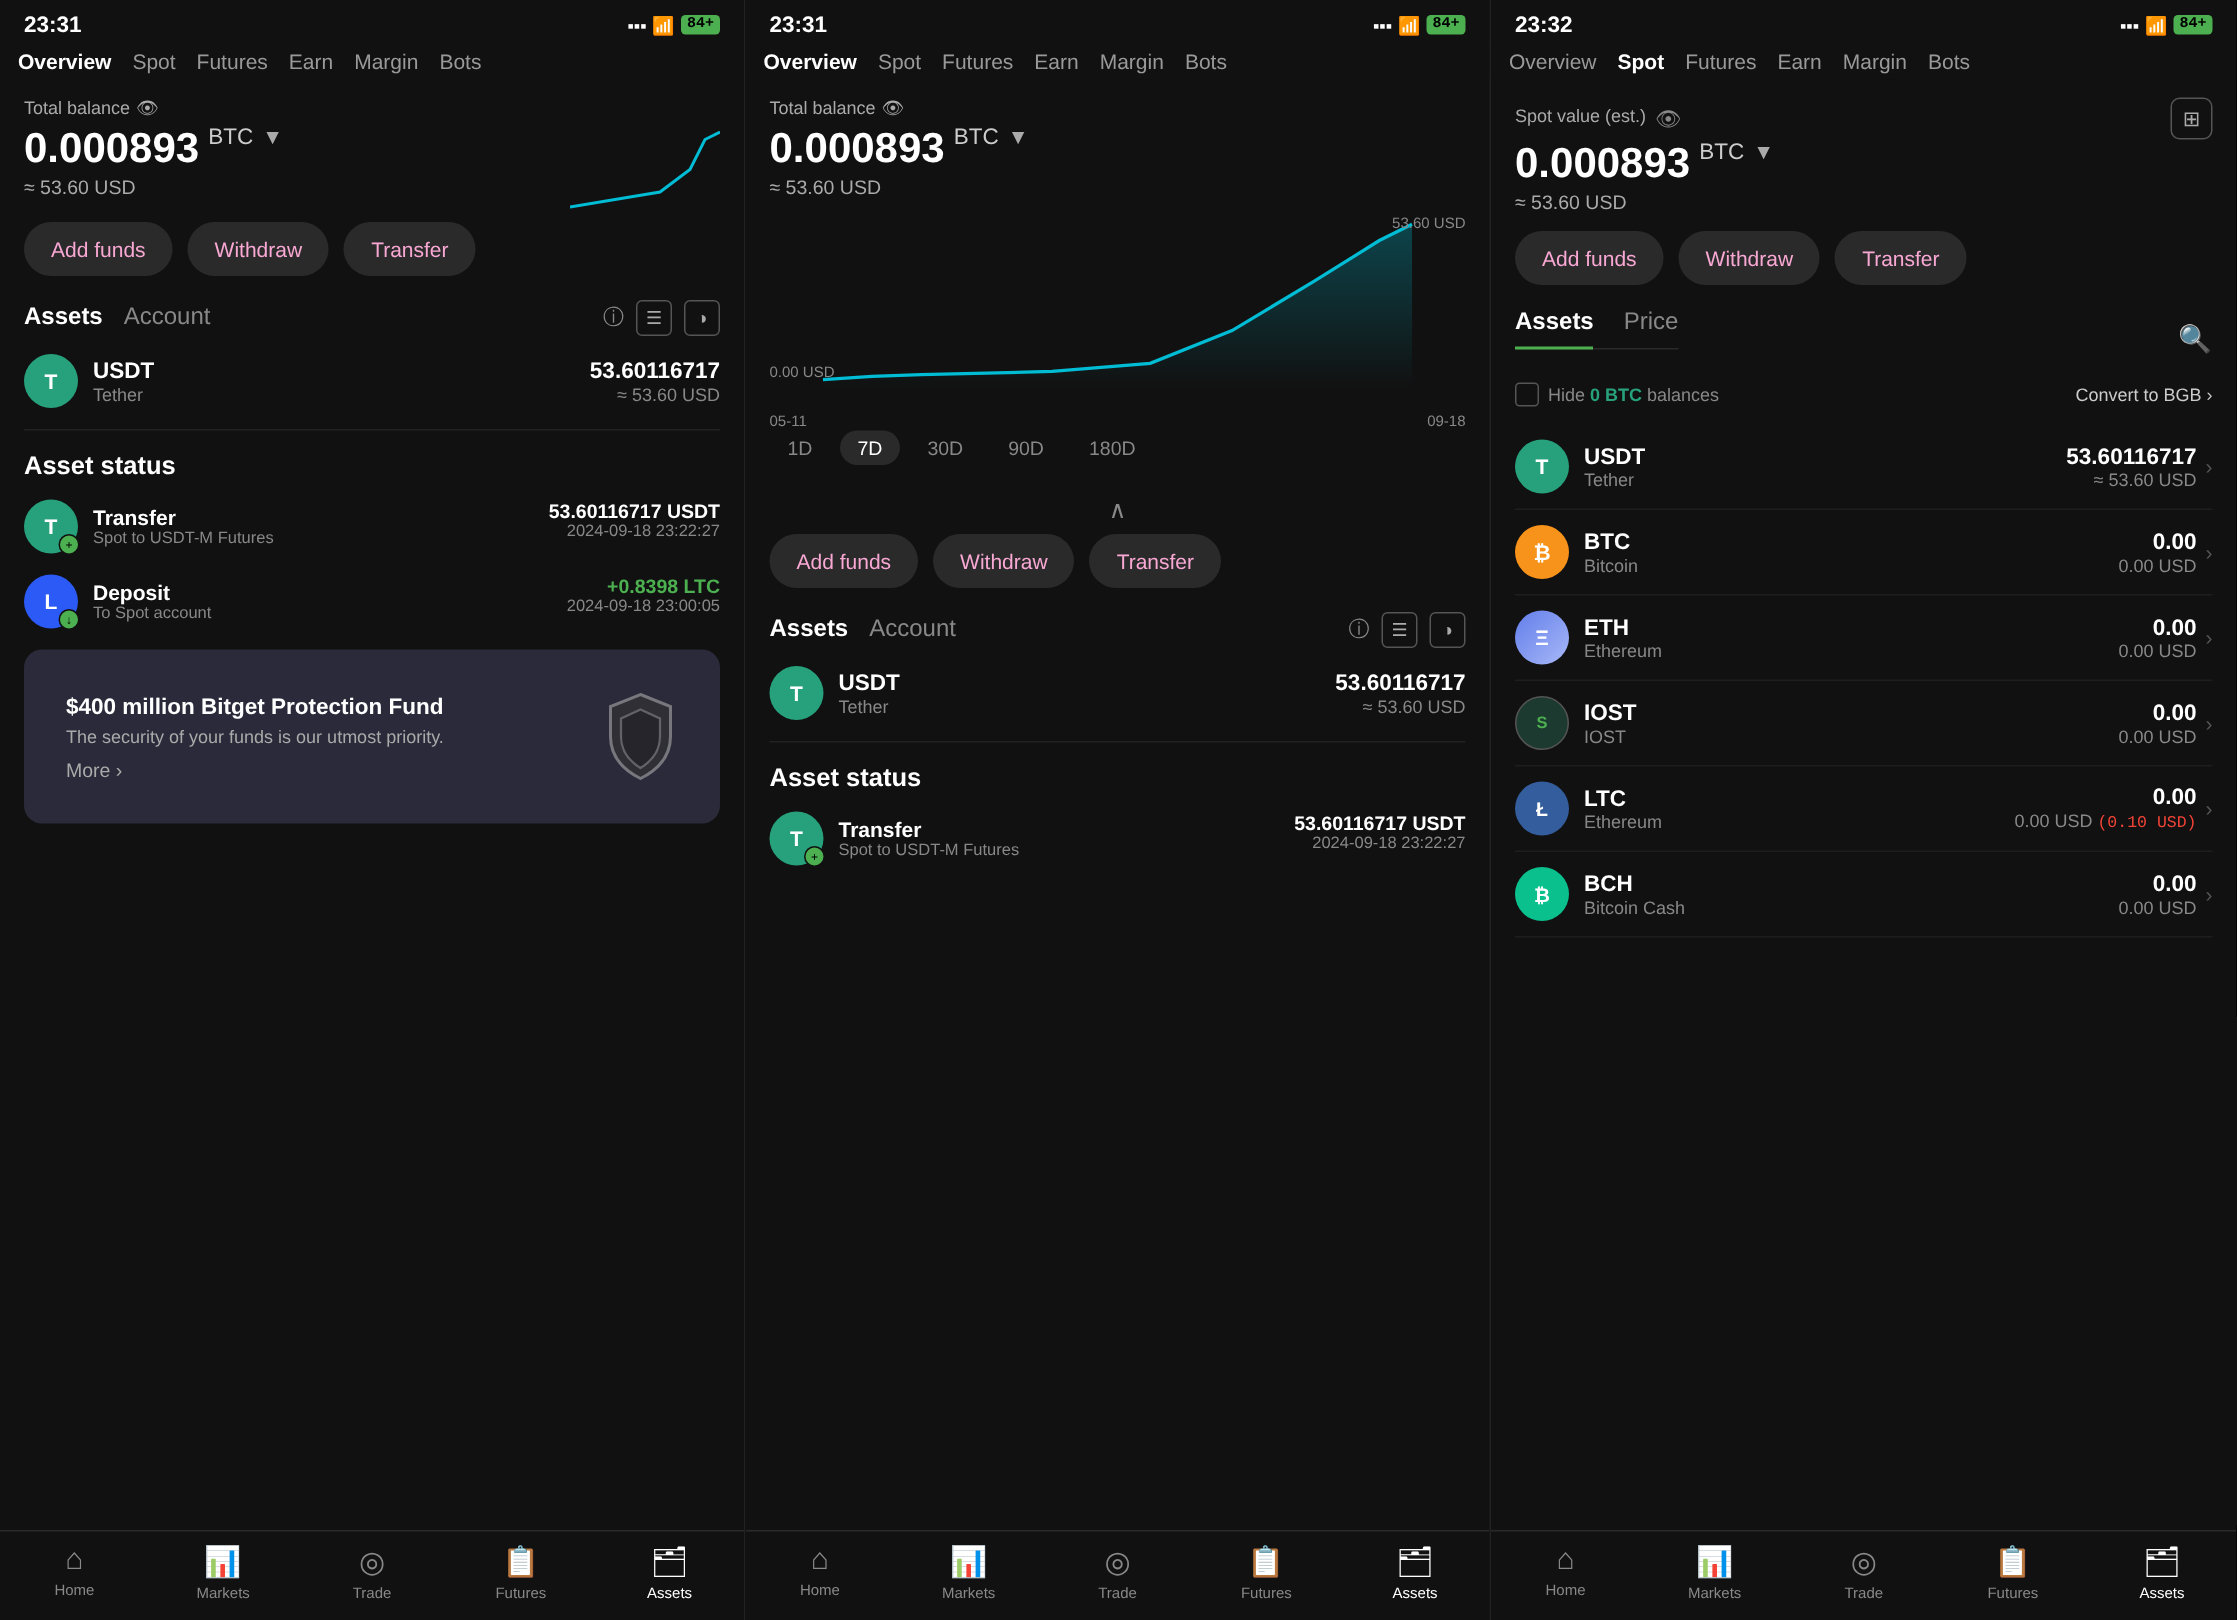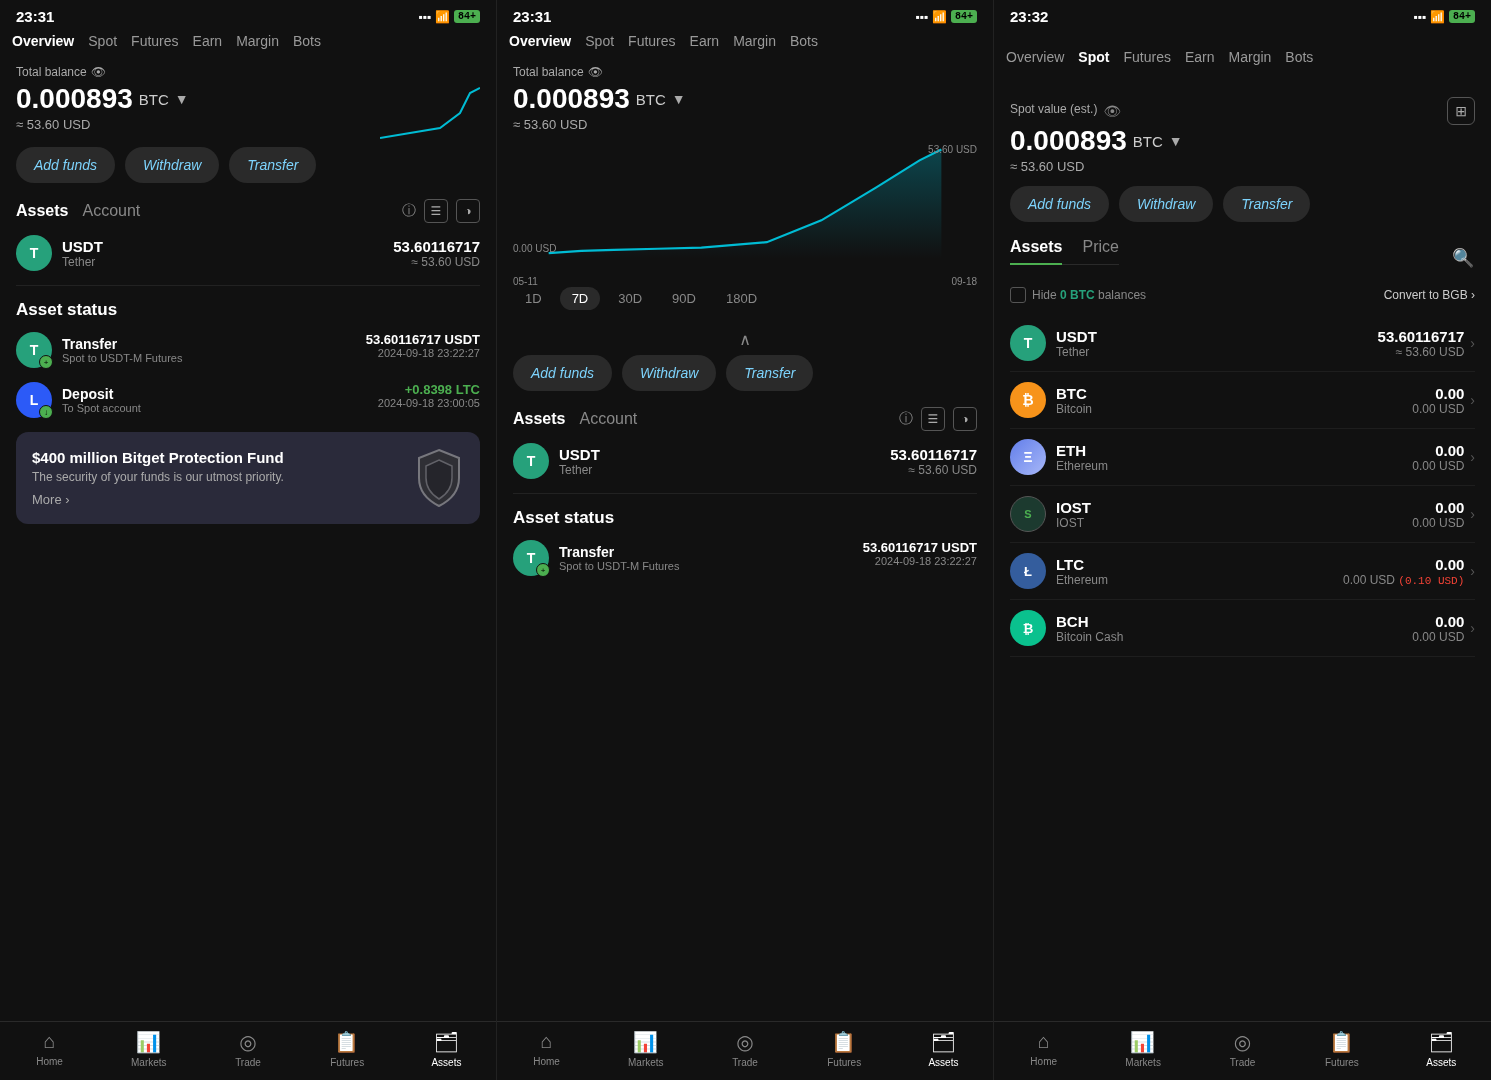--- a/index.html
+++ b/index.html
@@ -72,21 +72,21 @@
       color: #aaa;
       display: flex;
       align-items: center;
       gap: 4px;
       margin-bottom: 4px;
     }
     .balance-amount {
       font-size: 28px;
       font-weight: 700;
       display: flex;
-      align-items: center;
+      align-items: flex-start;
       gap: 6px;
       margin-bottom: 2px;
     }
     .balance-btc {
       font-size: 15px;
       font-weight: 400;
       color: #ccc;
     }
     .balance-usd {
       font-size: 13px;
@@ -94,26 +94,25 @@
       margin-bottom: 12px;
     }
     .action-buttons {
       display: flex;
       gap: 10px;
       margin-bottom: 16px;
     }
     .action-btn {
       background: #2a2a2a;
       border: none;
-      color: #7dd3fc;
+      color: #f9a8d4;
       padding: 10px 18px;
       border-radius: 20px;
       font-size: 14px;
       cursor: pointer;
-      font-style: italic;
     }
     .section-header {
       display: flex;
       align-items: center;
       justify-content: space-between;
       margin-bottom: 12px;
     }
     .section-tabs {
       display: flex;
       gap: 14px;
@@ -225,23 +224,23 @@
     .status-amount { font-size: 13px; font-weight: 600; }
     .status-date { font-size: 11px; color: #888; }
     .safety-title {
       font-size: 17px;
       font-weight: 700;
       margin: 14px 0 10px;
     }
     .safety-card {
       background: #2a2a3a;
       border-radius: 12px;
-      padding: 16px;
-      display: flex;
-      align-items: center;
+      padding: 28px;
+      display: flex;
+      align-items: flex-end;
       justify-content: space-between;
     }
     .safety-text { font-size: 15px; font-weight: 700; margin-bottom: 4px; }
     .safety-sub { font-size: 12px; color: #aaa; }
     .safety-more { font-size: 13px; color: #aaa; margin-top: 8px; cursor: pointer; }
     .shield-icon {
       width: 50px;
       height: 60px;
       opacity: 0.6;
     }
@@ -647,21 +646,21 @@
       <span class="nav-icon">📋</span>
       <span class="nav-label">Futures</span>
     </div>
     <div class="nav-item">
       <span class="nav-icon nav-icon-active">🗂</span>
       <span class="nav-label nav-label-active">Assets</span>
     </div>
   </div>
 </div>
 
-<div class="phone-panel" style="border-right:none;gap:16px;">
+<div class="phone-panel" style="border-right:none;">
   <div class="status-bar">
     <span>23:32</span>
     <div class="status-icons">
       <span>▪▪▪</span>
       <span>📶</span>
       <span class="battery-badge">84+</span>
     </div>
   </div>
   <div class="nav-tabs">
     <span>Overview</span>

